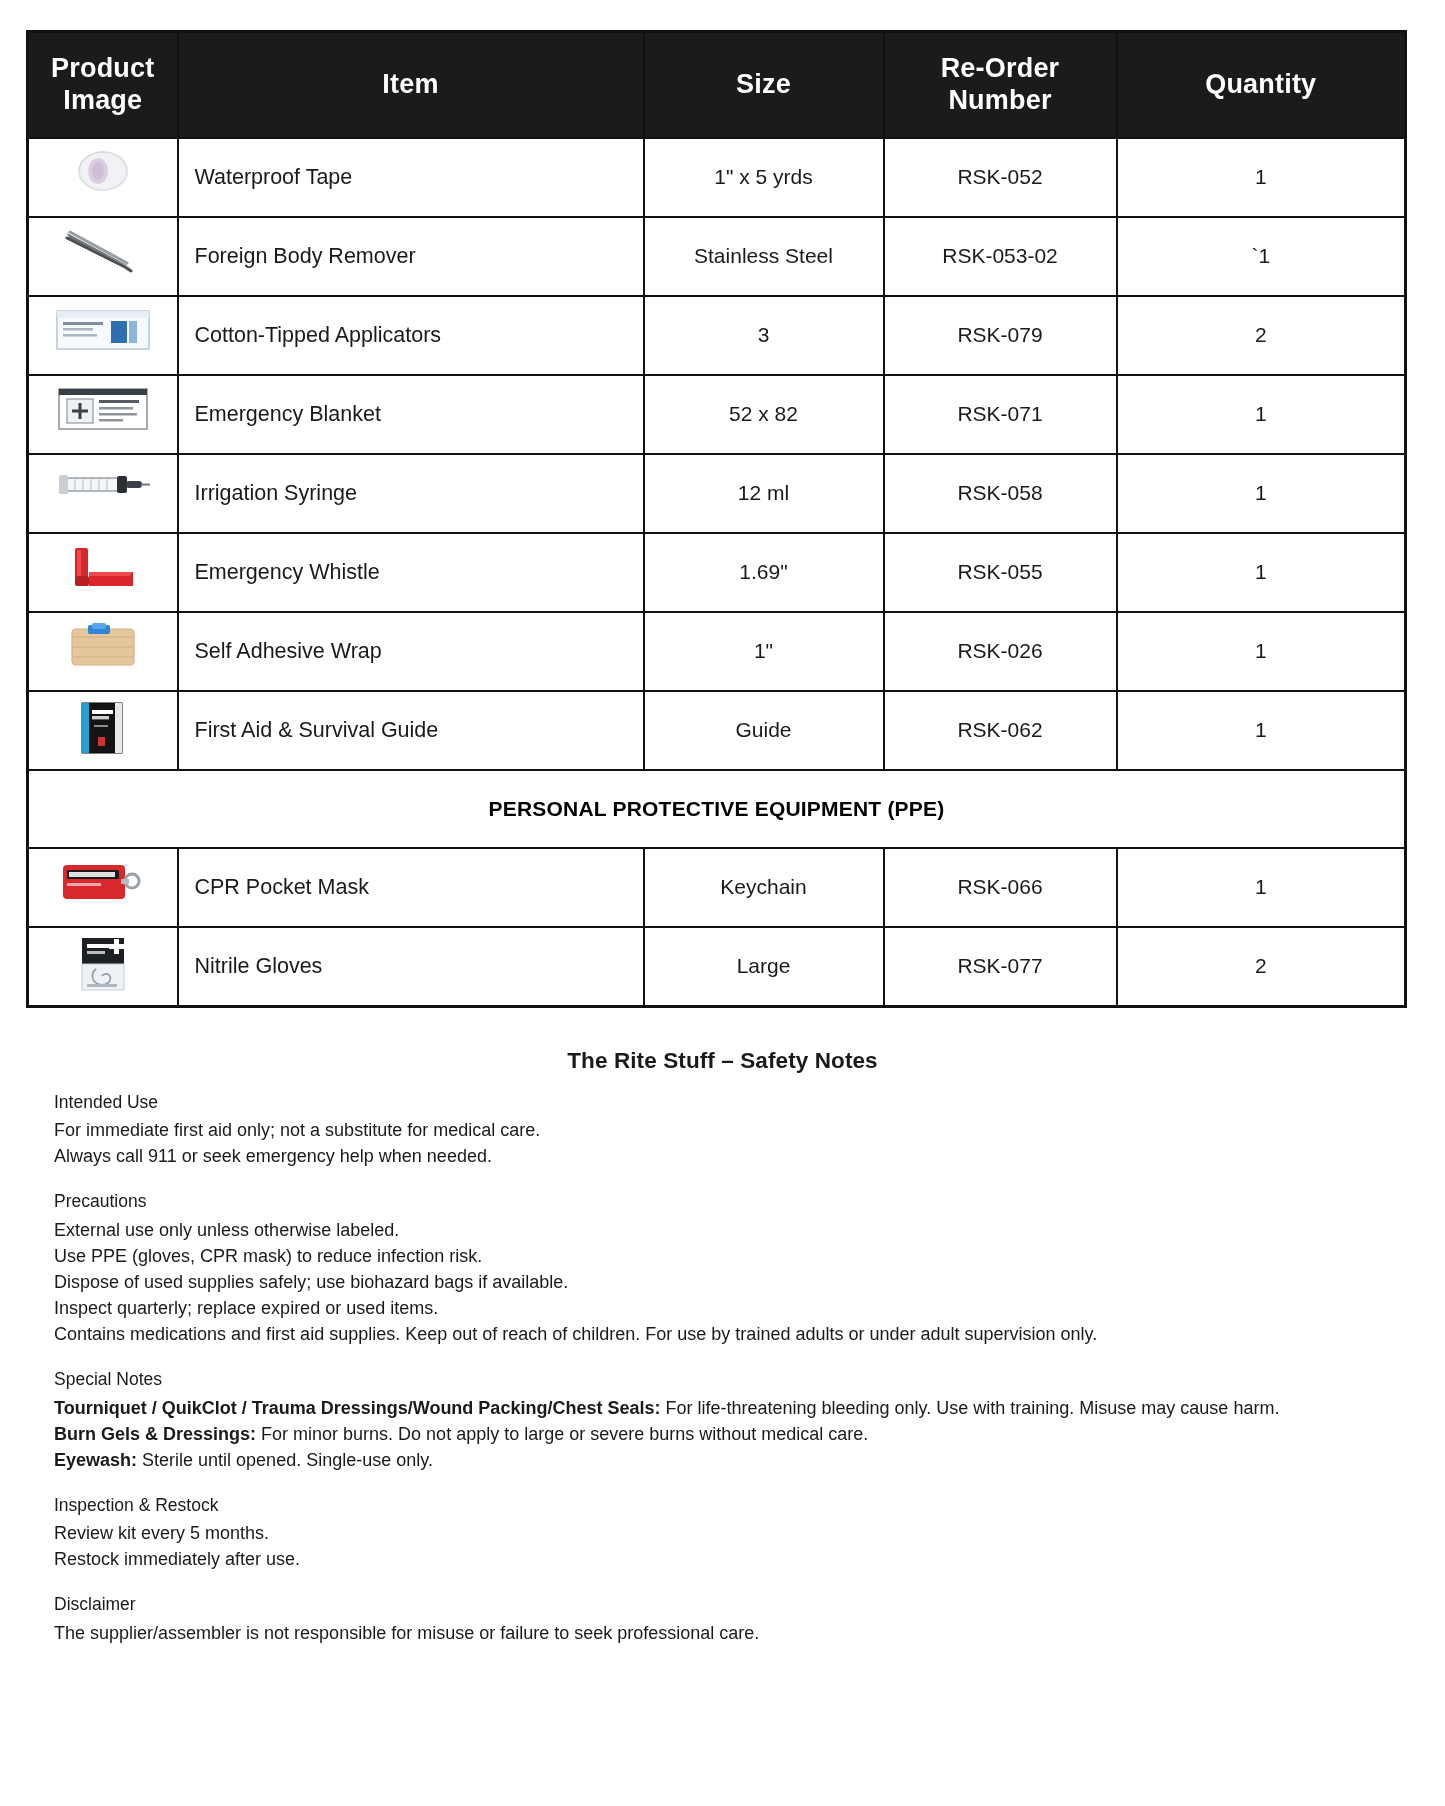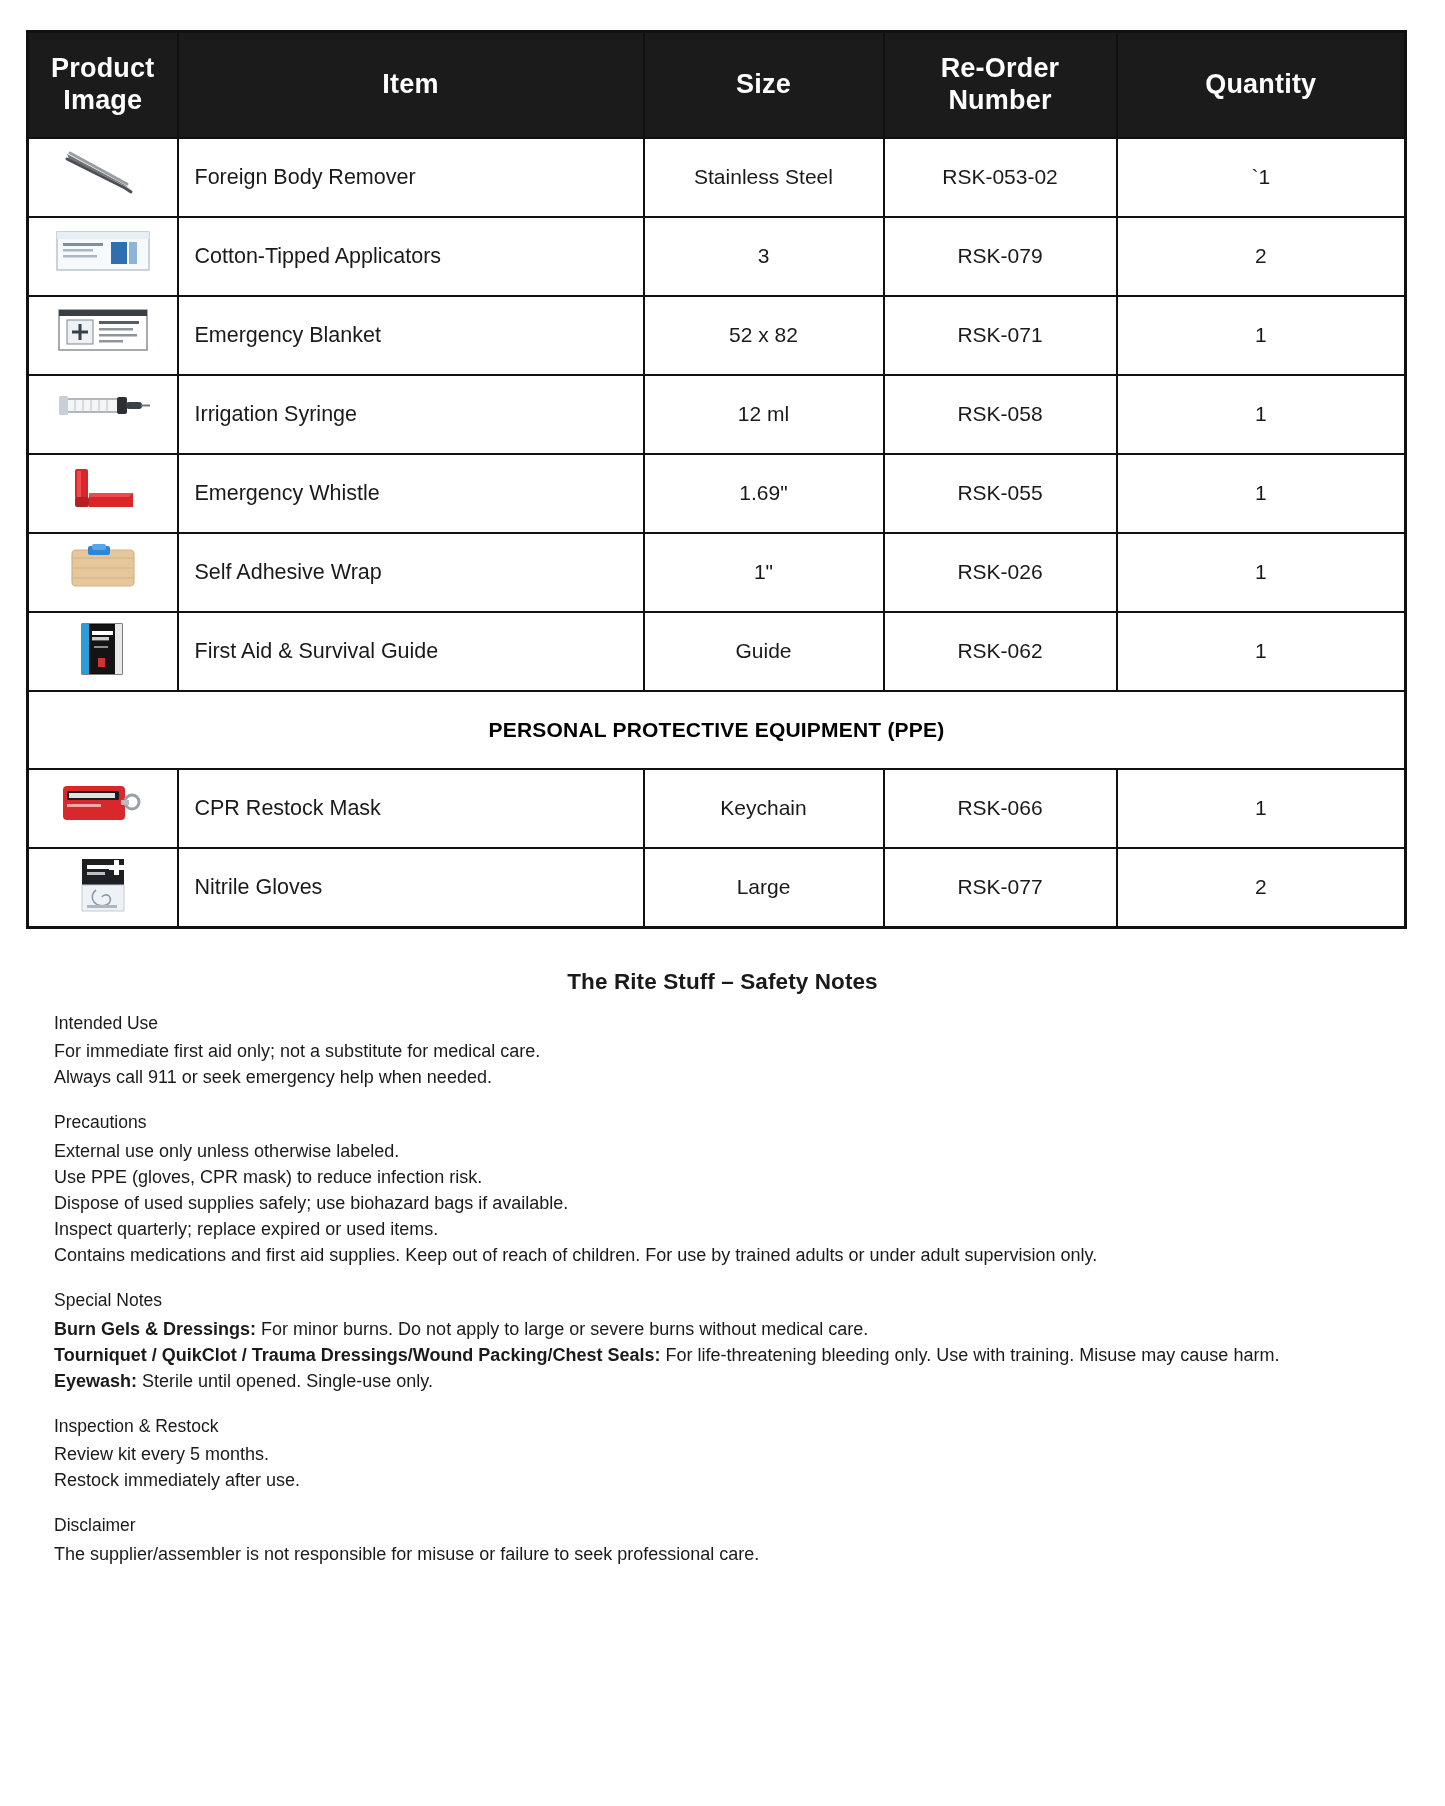--- a/index.html
+++ b/index.html
@@ -106,20 +106,32 @@
         <tr>
           <th>Product Image</th>
           <th>Item</th>
           <th>Size</th>
           <th>Re-Order Number</th>
           <th>Quantity</th>
         </tr>
       </thead>
       <tbody id="tbody-main">
           <tr class="row-tall">
+            <td class="cell-img"><span class="thumb"><svg width="76" height="48" viewBox="0 0 76 48">
+                  <ellipse cx="38" cy="24" rx="24" ry="19" fill="#f2f2f4" stroke="#d6d6dc" stroke-width="1.5"></ellipse>
+                  <ellipse cx="33" cy="24" rx="10" ry="13" fill="#d9cfe0"></ellipse>
+                  <ellipse cx="33" cy="24" rx="6" ry="9" fill="#cdbfd8"></ellipse>
+                  <path d="M14 24 a24 19 0 0 0 48 0" fill="none" stroke="#e2e2e8" stroke-width="2"></path>
+                </svg></span></td>
+            <td class="cell-item">Waterproof Tape</td>
+            <td class="cell-size">1" x 5 yrds</td>
+            <td class="cell-ron">RSK-052</td>
+            <td class="cell-qty">1</td>
+          </tr>
+          <tr class="row-tall">
             <td class="cell-img"><span class="thumb"><svg width="92" height="48" viewBox="0 0 92 48">
                   <path d="M10 7 L68 38 L76 44 L70 40 L12 12 Z" fill="#6f7277"></path>
                   <path d="M10 12 L68 41 L74 45" fill="none" stroke="#4c4f54" stroke-width="3" stroke-linecap="round"></path>
                   <path d="M13 6 L70 37" fill="none" stroke="#9a9da2" stroke-width="3" stroke-linecap="round"></path>
                 </svg></span></td>
             <td class="cell-item">Foreign Body Remover</td>
             <td class="cell-size">Stainless Steel</td>
             <td class="cell-ron">RSK-053-02</td>
             <td class="cell-qty">`1</td>
           </tr>
@@ -216,21 +228,21 @@
           </tr>
           <tr class="row-tall">
             <td class="cell-img"><span class="thumb"><svg width="96" height="50" viewBox="0 0 96 50">
                   <rect x="8" y="8" width="62" height="34" rx="4" fill="#d8282c"></rect>
                   <rect x="12" y="13" width="52" height="9" rx="1.5" fill="#1c1c1c"></rect>
                   <rect x="14" y="15" width="46" height="5" fill="#e0e0e0"></rect>
                   <rect x="12" y="26" width="34" height="3" fill="#f0a8aa"></rect>
                   <rect x="70" y="17" width="14" height="14" rx="7" fill="none" stroke="#9aa0a6" stroke-width="3"></rect>
                   <rect x="66" y="22" width="8" height="5" fill="#b6bbc1"></rect>
                 </svg></span></td>
-            <td class="cell-item">CPR Restock Mask</td>
+            <td class="cell-item">CPR Pocket Mask</td>
             <td class="cell-size">Keychain</td>
             <td class="cell-ron">RSK-066</td>
             <td class="cell-qty">1</td>
           </tr>
           <tr class="row-tall">
             <td class="cell-img"><span class="thumb"><svg width="74" height="56" viewBox="0 0 74 56">
                   <rect x="16" y="2" width="42" height="26" fill="#1d1f22"></rect>
                   <rect x="16" y="28" width="42" height="26" fill="#eef1f5" stroke="#c4ccd4" stroke-width="1"></rect>
                   <rect x="21" y="8" width="24" height="4" fill="#ffffff"></rect>
                   <rect x="21" y="15" width="18" height="3" fill="#b9bec4"></rect>
@@ -258,22 +270,22 @@
         <div class="blk">
           <h4>Precautions</h4>
           <p>External use only unless otherwise labeled.</p>
           <p>Use PPE (gloves, CPR mask) to reduce infection risk.</p>
           <p>Dispose of used supplies safely; use biohazard bags if available.</p>
           <p>Inspect quarterly; replace expired or used items.</p>
           <p>Contains medications and first aid supplies. Keep out of reach of children. For use by trained adults or under adult supervision only.</p>
         </div>
         <div class="blk">
           <h4>Special Notes</h4>
+          <p><b>Tourniquet / QuikClot / Trauma Dressings/Wound Packing/Chest Seals:</b> For life-threatening bleeding only. Use with training. Misuse may cause harm.</p>
           <p><b>Burn Gels &amp; Dressings:</b> For minor burns. Do not apply to large or severe burns without medical care.</p>
-          <p><b>Tourniquet / QuikClot / Trauma Dressings/Wound Packing/Chest Seals:</b> For life-threatening bleeding only. Use with training. Misuse may cause harm.</p>
           <p><b>Eyewash:</b> Sterile until opened. Single-use only.</p>
         </div>
         <div class="blk">
           <h4>Inspection &amp; Restock</h4>
           <p>Review kit every 5 months.</p>
           <p>Restock immediately after use.</p>
         </div>
         <div class="blk">
           <h4>Disclaimer</h4>
           <p>The supplier/assembler is not responsible for misuse or failure to seek professional care.</p>

